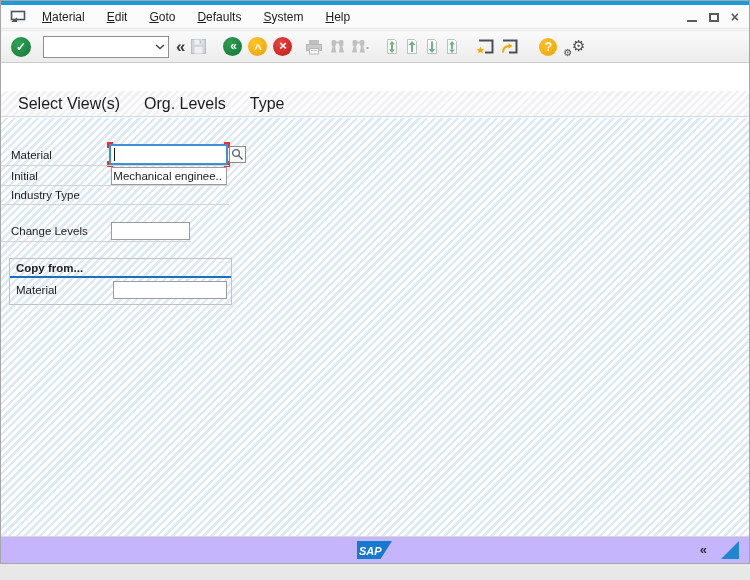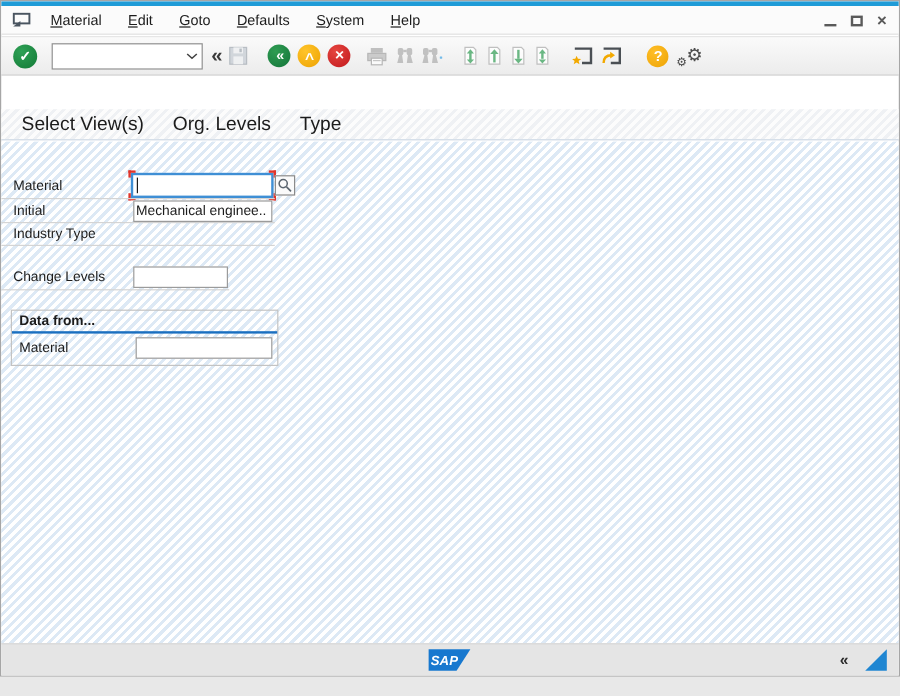--- a/index.html
+++ b/index.html
@@ -104,21 +104,21 @@
   .copy-box {
     position:absolute; left:8px; top:140px; width:223px; height:47px;
     border:1px solid #c3c3c3;
   }
   .copy-title { position:absolute; left:6px; top:3px; font-size:11.5px; font-weight:bold; color:#1c1c1c; }
   .copy-rule { position:absolute; left:0; right:0; top:17px; height:2px; background:#1a6fc0; }
 
   
   .statusbar {
     position:absolute; left:0; right:0; bottom:0; height:27px;
-    background:#e5e5e5; border-top:1px solid #d8d8d8;
+    background:#c4b5fd; border-top:1px solid #d8d8d8;
   }
   .sap-logo { position:absolute; left:356px; top:3px; }
   .status-collapse { position:absolute; right:42px; top:7px; font-size:13px; font-weight:bold; color:#2b2b2b; line-height:12px; }
   .resize-grip {
     position:absolute; right:10px; bottom:4px; width:0; height:0;
     border-bottom:18px solid #1f86d2; border-left:18px solid transparent;
   }
 </style>
 </head>
 <body>
@@ -271,21 +271,21 @@
     <div class="rowsep" style="top:67px; width:228px;"></div>
 
     <span class="flabel" style="left:10px; top:71px;">Industry Type</span>
     <div class="rowsep" style="top:86px; width:228px;"></div>
 
     <span class="flabel" style="left:10px; top:107px;">Change Levels</span>
     <input class="txt-input" style="left: 110px; top: 104px; width: 79px; height: 18px;" value="">
     <div class="rowsep" style="top:123px; width:190px;"></div>
 
     <div class="copy-box">
-      <span class="copy-title">Data from...</span>
+      <span class="copy-title">Copy from...</span>
       <div class="copy-rule"></div>
       <span class="flabel" style="left:6px; top:25px;">Material</span>
       <input class="txt-input" style="left: 103px; top: 22px; width: 114px; height: 18px;" value="">
     </div>
   </div>
 
   <div class="statusbar">
     <svg class="sap-logo" width="36" height="20" viewBox="0 0 36 20">
       <polygon points="0,1 35,1 23.5,19 0,19" fill="#1778cf"></polygon>
       <text x="2" y="14.5" font-family="Liberation Sans, sans-serif" font-size="11" font-weight="bold" font-style="italic" fill="#ffffff">SAP</text>

